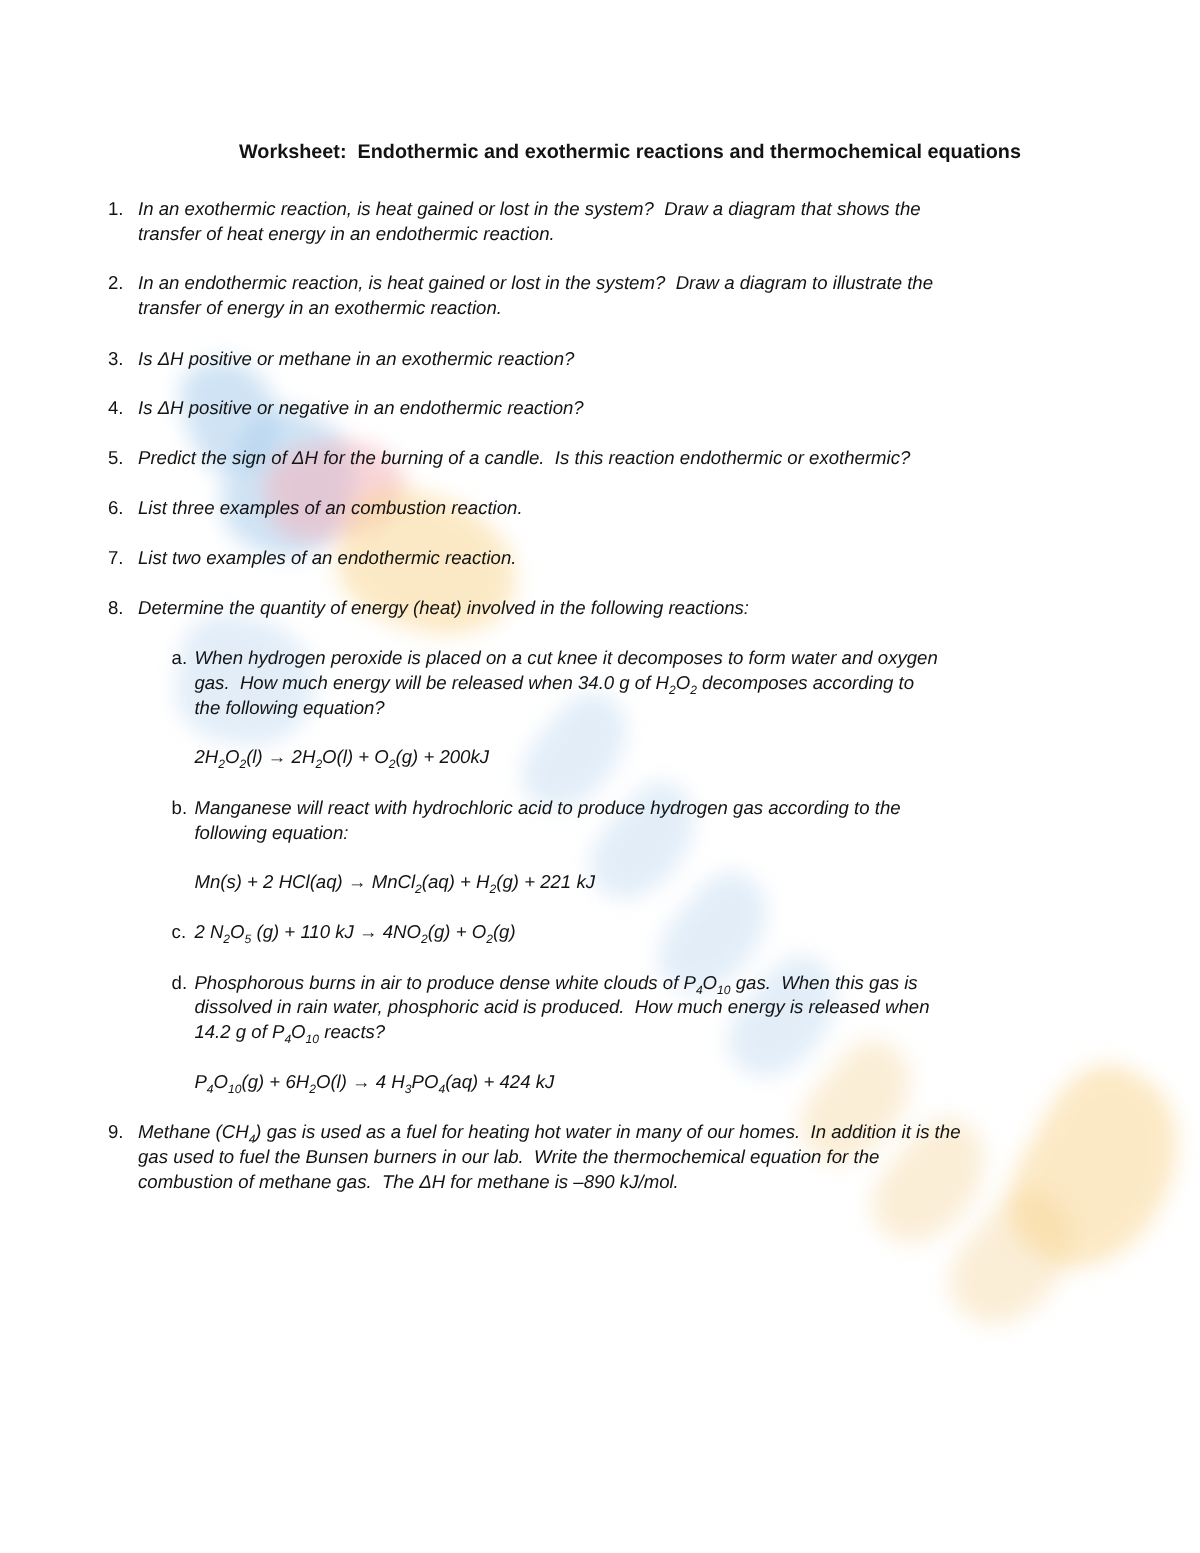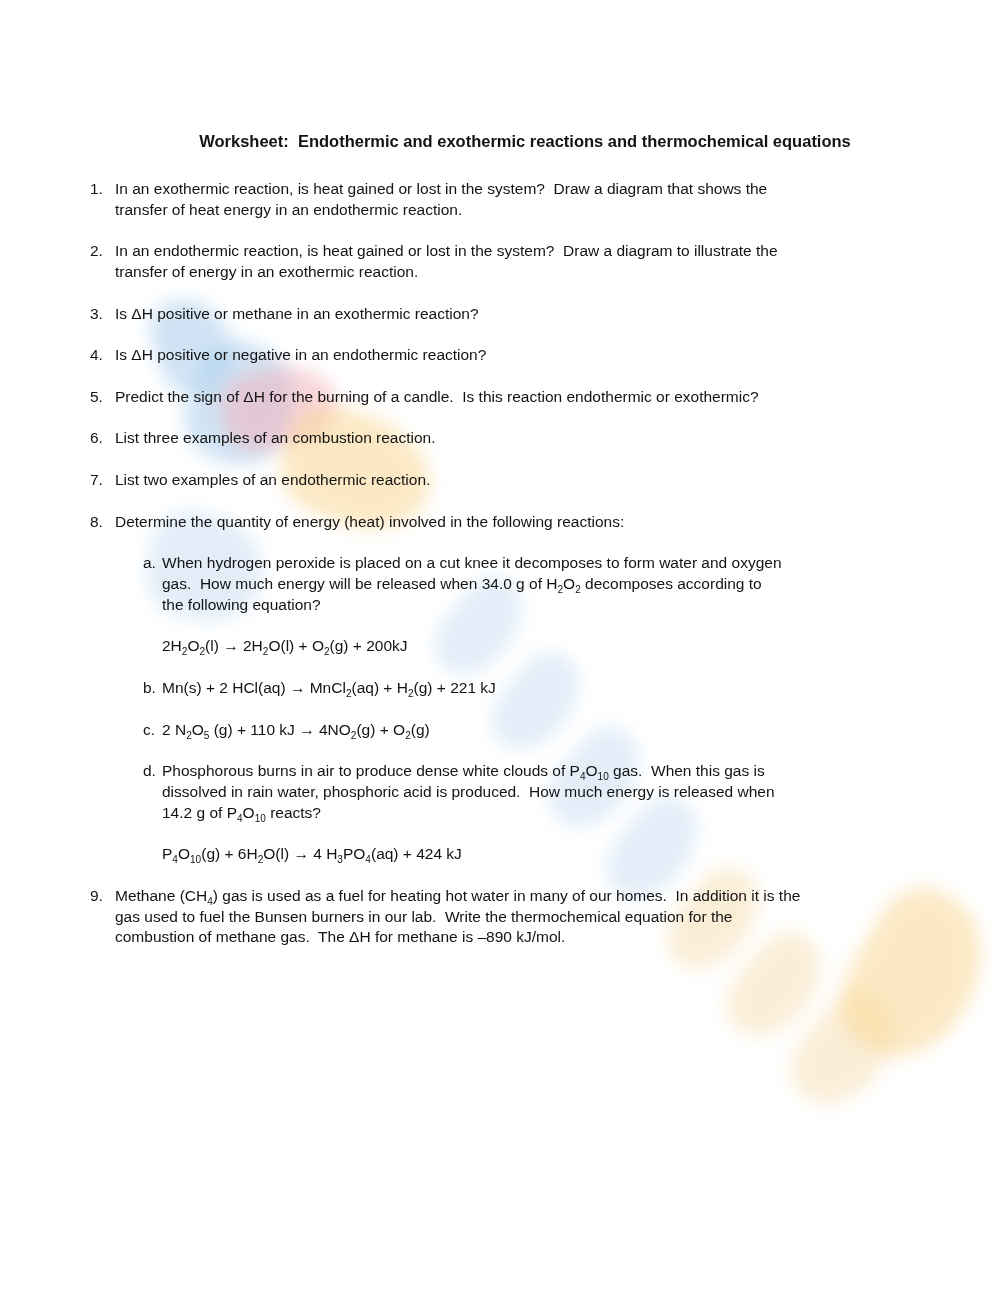--- a/index.html
+++ b/index.html
@@ -37,33 +37,32 @@
   .t8 { left:855px; top:890px; width:120px; height:170px; transform:rotate(30deg); filter: blur(16px); }
 
   
   .content {
     position: relative;
     z-index: 1;
     padding: 117px 28px 0 90px;
     width: 870px;
     font-size: 15.5px;
     line-height: 20.8px;
-    margin-top: 14px;
   }
   .title {
     font-size: 16.5px;
     font-weight: bold;
     text-align: center;
     white-space: pre-wrap;
     margin: 0 0 27px 0;
   }
   .q { display: flex; margin: 0 0 20.8px 0; }
   .qnum { flex: 0 0 25px; }
   .qtext { flex: 1; }
-  .rich { white-space: pre-wrap; }
+  .rich { white-space: pre-wrap; font-style: italic; }
   .sub { display: flex; margin: 0 0 20.8px 53px; }
   .subletter { flex: 0 0 19px; }
   .subbody { flex: 1; }
   .para + .para { margin-top: 20.8px; }
   sub { font-size: 0.65em; line-height: 0; }
   .arrow { font-weight: bold; }
 </style>
 </head>
 <body>
 
@@ -133,20 +132,21 @@
       <span class="subletter">a.</span>
       <div class="subbody">
         <div class="para rich">When hydrogen peroxide is placed on a cut knee it decomposes to form water and oxygen<br>gas.  How much energy will be released when 34.0 g of H<sub>2</sub>O<sub>2</sub> decomposes according to<br>the following equation?</div>
         <div class="para rich">2H<sub>2</sub>O<sub>2</sub>(l) <span class="arrow">→</span> 2H<sub>2</sub>O(l) + O<sub>2</sub>(g) + 200kJ</div>
       </div>
     </div>
 
     <div class="sub">
       <span class="subletter">b.</span>
       <div class="subbody">
+        <div class="para rich">Manganese will react with hydrochloric acid to produce hydrogen gas according to the<br>following equation:</div>
         <div class="para rich">Mn(s) + 2 HCl(aq) <span class="arrow">→</span> MnCl<sub>2</sub>(aq) + H<sub>2</sub>(g) + 221 kJ</div>
       </div>
     </div>
 
     <div class="sub">
       <span class="subletter">c.</span>
       <div class="subbody">
         <div class="para rich">2 N<sub>2</sub>O<sub>5</sub> (g) + 110 kJ <span class="arrow">→</span> 4NO<sub>2</sub>(g) + O<sub>2</sub>(g)</div>
       </div>
     </div>

